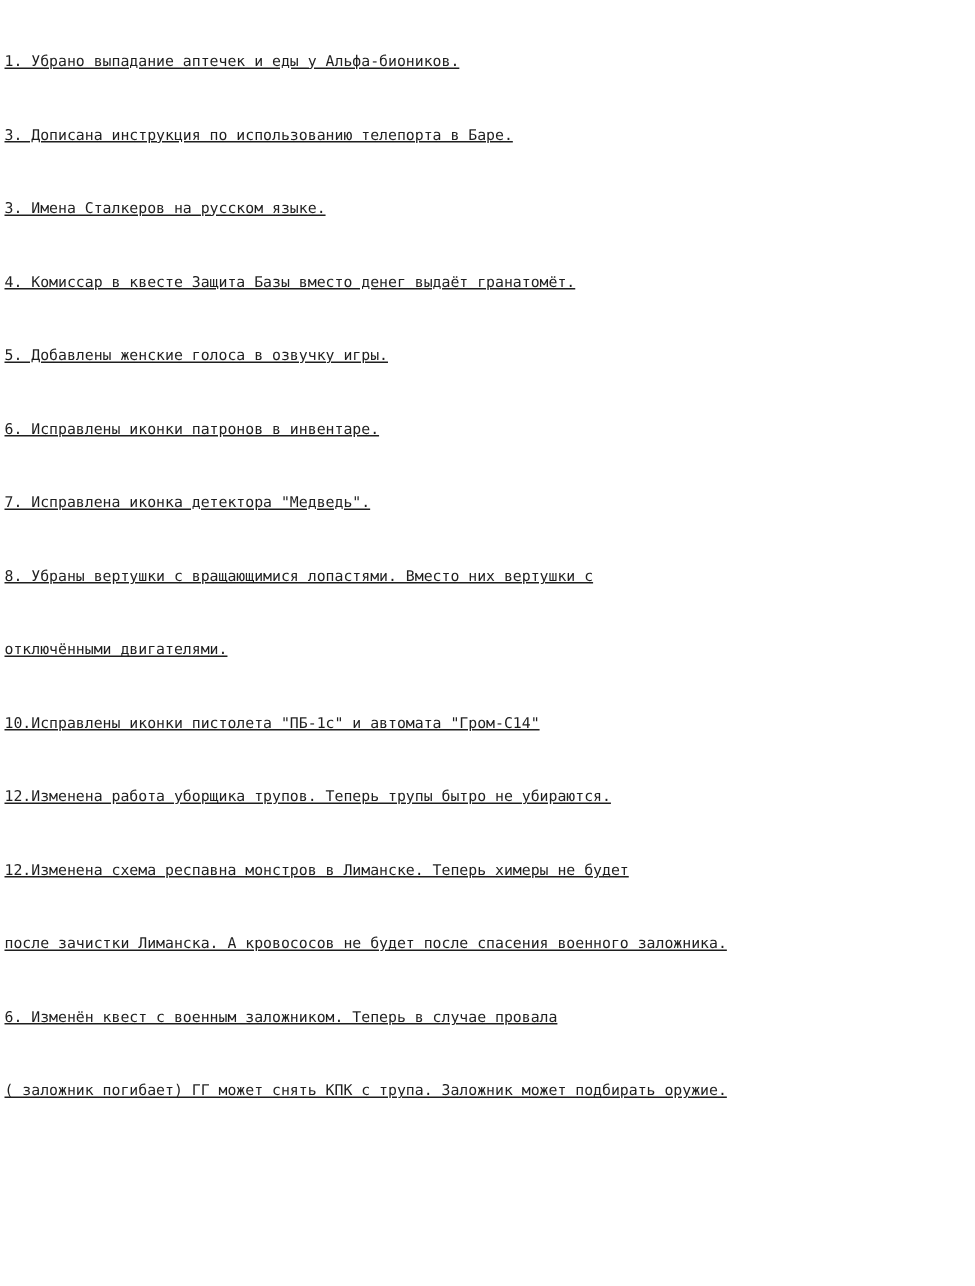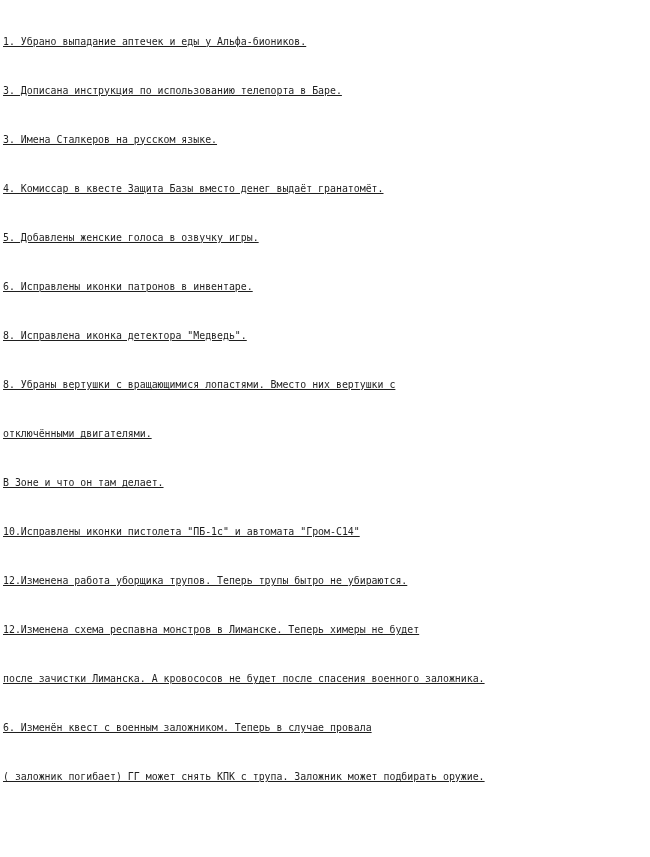--- a/index.html
+++ b/index.html
@@ -31,24 +31,23 @@
 </head>
 <body>
 
 <div class="doc">
   <span class="line">1. Убрано выпадание аптечек и еды у Альфа-биоников.</span>
   <span class="line">3. Дописана инструкция по использованию телепорта в Баре.</span>
   <span class="line">3. Имена Сталкеров на русском языке.</span>
   <span class="line">4. Комиссар в квесте Защита Базы вместо денег выдаёт гранатомёт.</span>
   <span class="line">5. Добавлены женские голоса в озвучку игры.</span>
   <span class="line">6. Исправлены иконки патронов в инвентаре.</span>
-  <span class="line">8. Исправлена иконка детектора "Медведь".</span>
+  <span class="line">7. Исправлена иконка детектора "Медведь".</span>
   <span class="line">8. Убраны вертушки с вращающимися лопастями. Вместо них вертушки с</span>
   <span class="line">отключёнными двигателями.</span>
-  <span class="line">В Зоне и что он там делает.</span>
   <span class="line">10.Исправлены иконки пистолета "ПБ-1с" и автомата "Гром-С14"</span>
   <span class="line">12.Изменена работа уборщика трупов. Теперь трупы бытро не убираются.</span>
   <span class="line">12.Изменена схема респавна монстров в Лиманске. Теперь химеры не будет</span>
   <span class="line">после зачистки Лиманска. А кровососов не будет после спасения военного заложника.</span>
   <span class="line">6. Изменён квест с военным заложником. Теперь в случае провала</span>
   <span class="line">( заложник погибает) ГГ может снять КПК с трупа. Заложник может подбирать оружие.</span>
   
   
   
   

